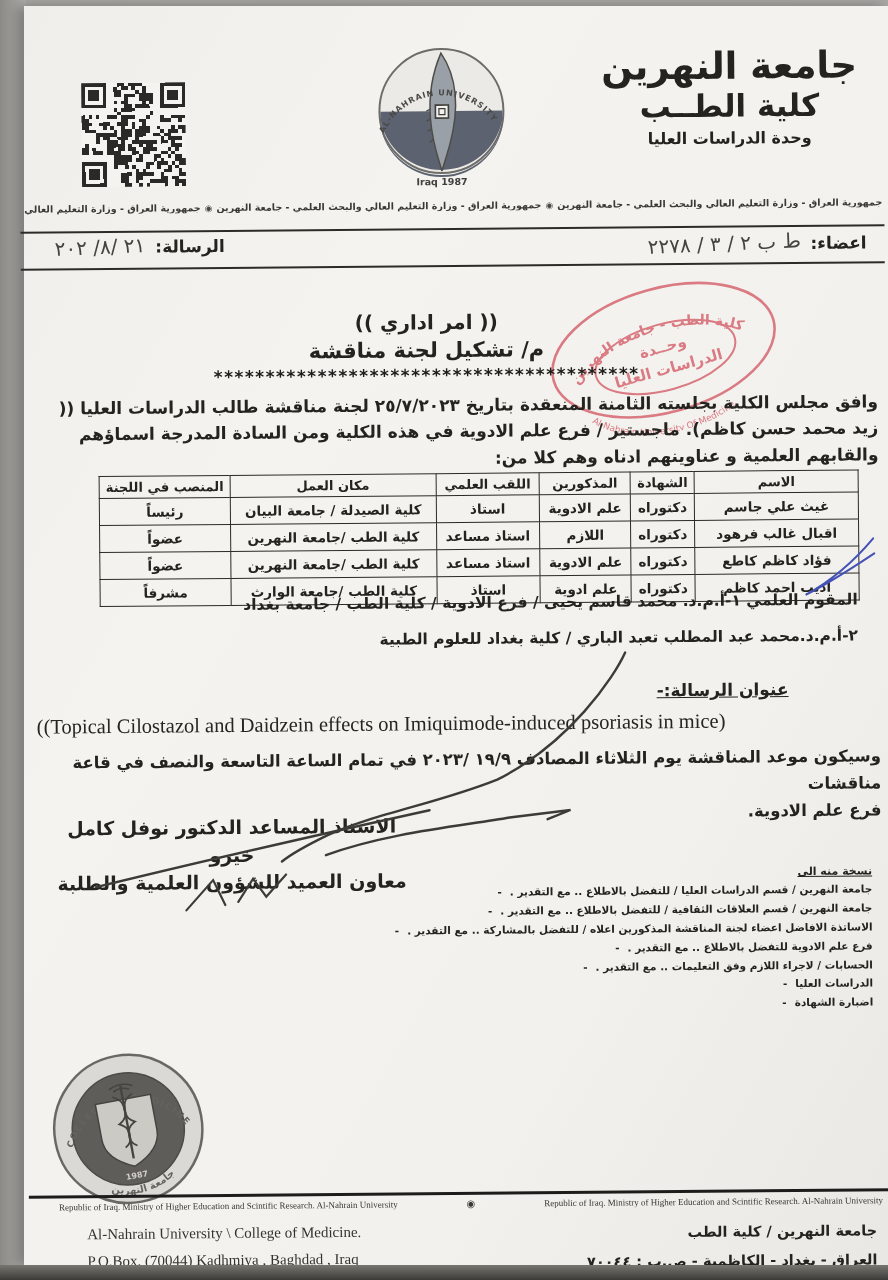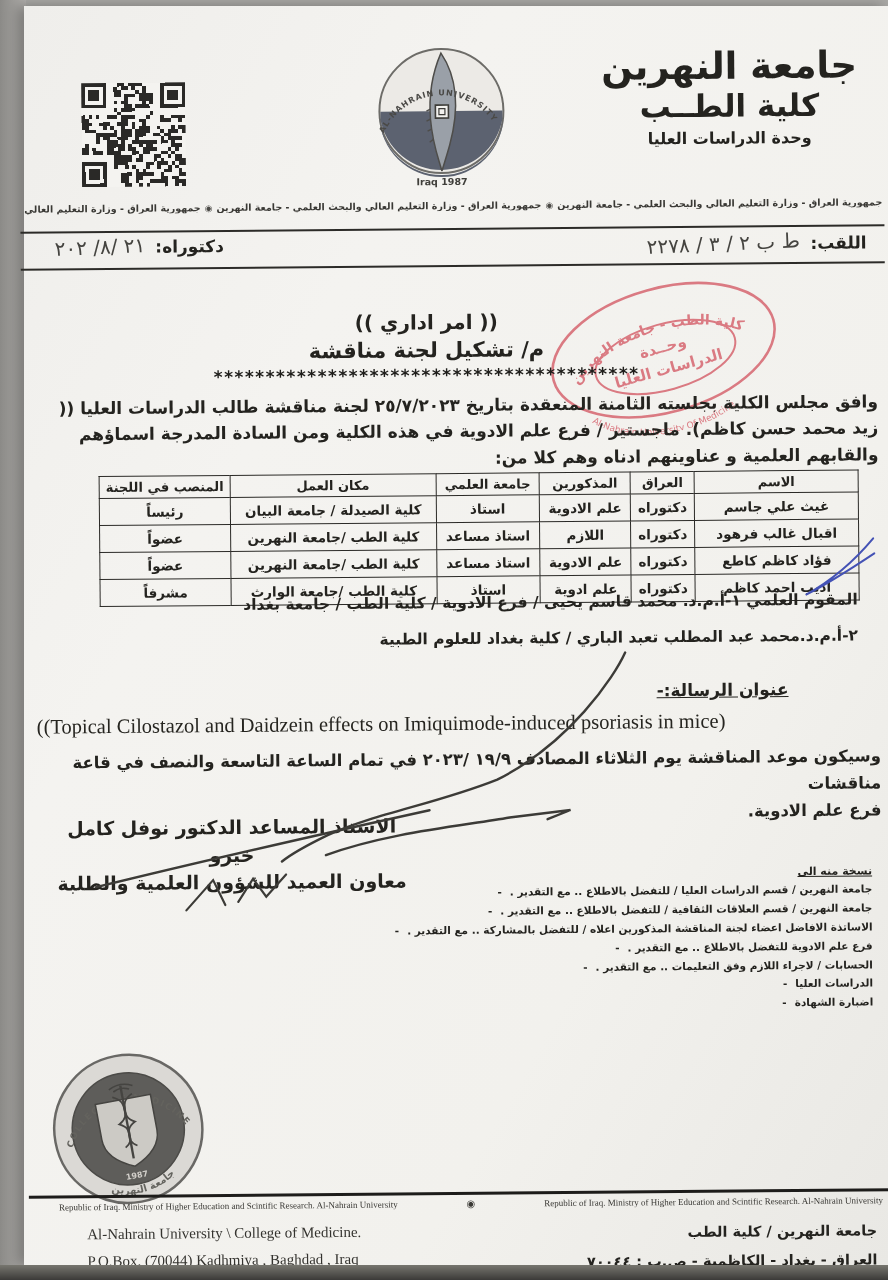--- a/index.html
+++ b/index.html
@@ -132,25 +132,25 @@
     <span>جمهورية العراق - وزارة التعليم العالي والبحث العلمي - جامعة النهرين</span>
     <span class="emb">◉</span>
     <span>جمهورية العراق - وزارة التعليم العالي والبحث العلمي - جامعة النهرين</span>
     <span class="emb">◉</span>
     <span>جمهورية العراق - وزارة التعليم العالي والبحث العلمي - جامعة النهرين</span>
   </div>
 
   <div class="rule rule1"></div>
   <div class="refrow">
     <div class="refnum">
-      <span>اللقب:</span>
+      <span>اعضاء:</span>
       <span class="handwriting">ط ب ٢ / ٣ / ٢٢٧٨</span>
     </div>
     <div class="refdate">
-      <span>دكتوراه:</span>
+      <span>الرسالة:</span>
       <span class="handwriting">٢١ /٨/ ٢٠٢</span>
     </div>
   </div>
   <div class="rule rule2"></div>
 
   <svg class="stamp" width="272" height="164" viewBox="-136 -82 272 164">
     <defs>
       <path id="stArcT" d="M -103 26 A 108 66 0 0 1 103 26"></path>
       <path id="stArcB" d="M -96 40 A 102 64 0 0 0 96 40"></path>
     </defs>
@@ -180,23 +180,23 @@
           <col style="width:64px">
           <col style="width:92px">
       <col style="width:104px">
           <col style="width:208px">
           <col style="width:124px">
     </colgroup>
     <thead>
       <tr>
 
       <th>الاسم</th>
-            <th>العراق</th>
+            <th>الشهادة</th>
             <th>المذكورين</th>
-            <th>جامعة العلمي</th>
+            <th>اللقب العلمي</th>
             <th>مكان العمل</th>
             <th>المنصب في اللجنة</th>
           </tr>
     </thead>
     <tbody>
 
         <tr>
           <td>غيث علي جاسم</td>
           <td>دكتوراه</td>
           <td>علم الادوية</td>

